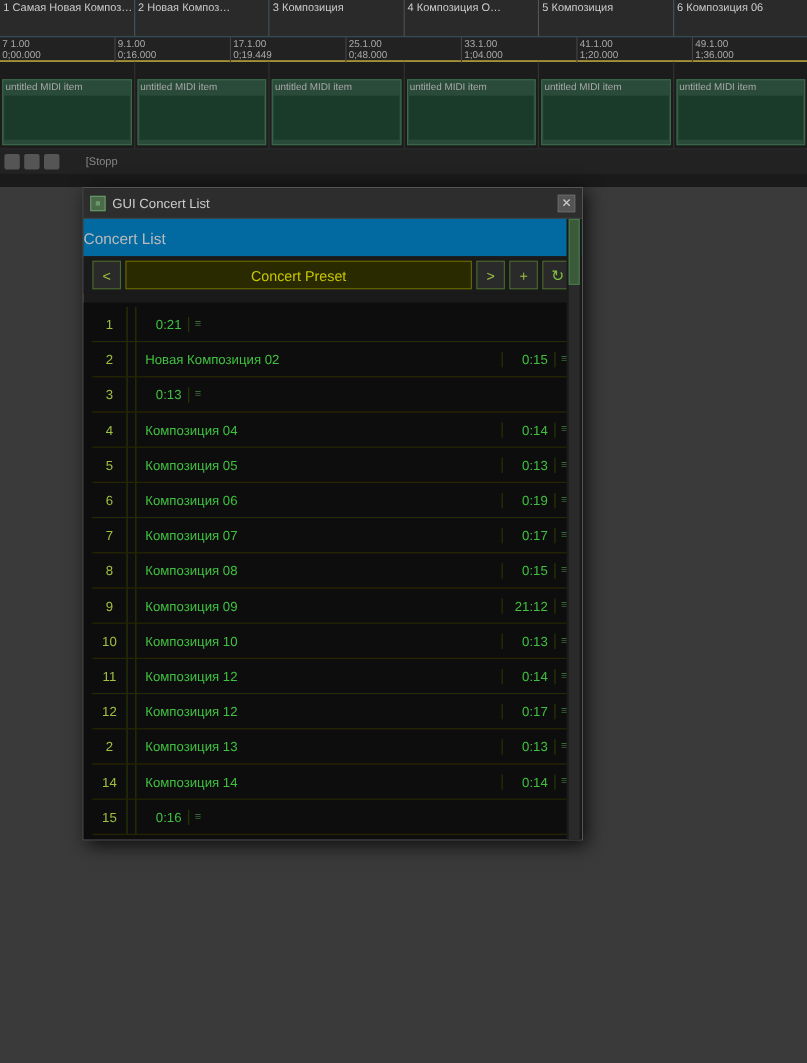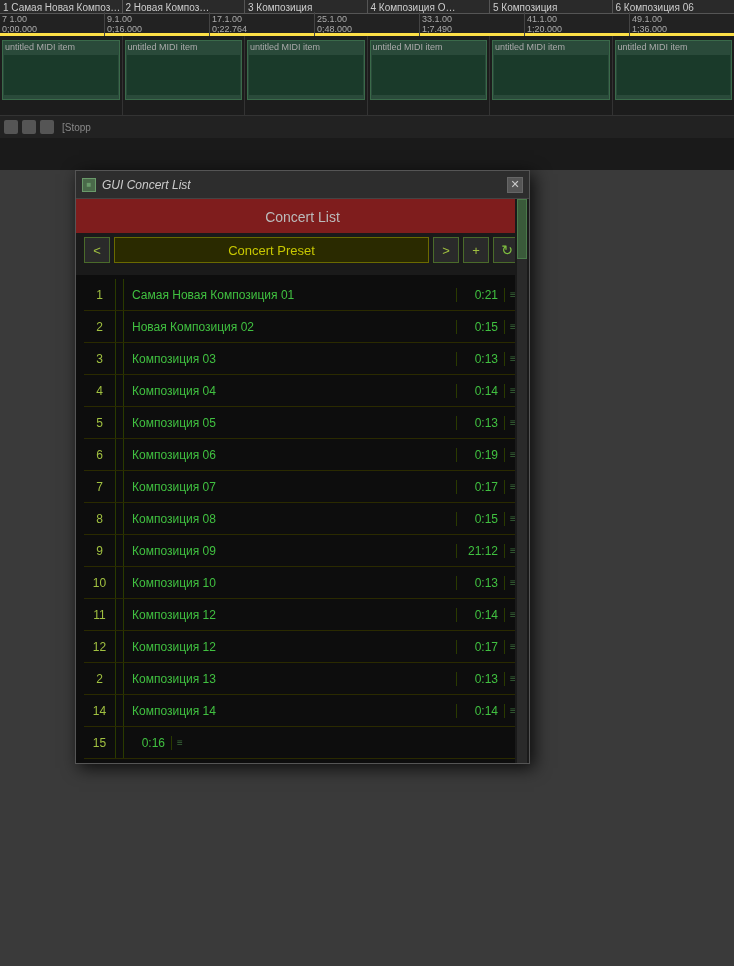--- a/index.html
+++ b/index.html
@@ -17,41 +17,41 @@
     .daw-bg {
       width: 100%;
       height: 170px;
       background: #1a1a1a;
       position: relative;
     }
 
     
     .track-headers {
       display: flex;
-      height: 14px;
+      height: 34px;
       background: #0369a1;
       border-bottom: 1px solid #555;
     }
 
     .track-header-item {
       flex: 1;
       border-right: 1px solid #555;
       color: #ccc;
       font-size: 10px;
       padding: 2px 3px;
       white-space: nowrap;
       overflow: hidden;
       background: #2a2a2a;
     }
 
     
     .timeline-ruler {
       height: 22px;
       background: #222;
-      border-bottom: 3px solid #fde047;
+      border-bottom: 1px solid #fde047;
       display: flex;
       align-items: center;
       position: relative;
     }
 
     .ruler-mark {
       flex: 1;
       border-right: 1px solid #444;
       color: #aaa;
       font-size: 9px;
@@ -70,21 +70,21 @@
       border-bottom: 1px solid #333;
     }
 
     .midi-track-col {
       flex: 1;
       border-right: 1px solid #333;
       position: relative;
     }
 
     .midi-item {
-      margin: 4px 2px 2px 2px;
+      margin: 16px 2px 2px 2px;
       background: #2a4a3a;
       border: 1px solid #3a6a4a;
       height: 60px;
       position: relative;
     }
 
     .midi-item-label {
       color: #aaa;
       font-size: 9px;
       padding: 1px 2px;
@@ -113,21 +113,21 @@
       width: 14px;
       height: 14px;
       background: #555;
       border-radius: 2px;
       cursor: pointer;
     }
 
     .transport-status {
       color: #888;
       font-size: 10px;
-      margin-left: 4px;
+      margin-left: 20px;
     }
 
     
     .modal-container {
       position: absolute;
       top: 170px;
       left: 75px;
       width: 455px;
       background: #1a1a1a;
       border: 1px solid #555;
@@ -158,21 +158,20 @@
       background: #4a6a4a;
       border: 1px solid #6a9a6a;
       display: flex;
       align-items: center;
       justify-content: center;
     }
 
     .modal-title-text {
       color: #ccc;
       font-size: 12px;
-      font-style: italic;
     }
 
     .modal-close-btn {
       width: 16px;
       height: 16px;
       background: #555;
       border: 1px solid #666;
       color: #ccc;
       font-size: 11px;
       cursor: pointer;
@@ -181,25 +180,25 @@
       justify-content: center;
     }
 
     
     .modal-content {
       padding: 0;
     }
 
     
     .concert-list-heading {
-      text-align: center;
+      text-align: left;
       color: #bbb;
       font-size: 14px;
       padding: 10px 0 8px 0;
-      background: #7f1d1d;
+      background: #0369a1;
     }
 
     
     .preset-nav {
       display: flex;
       align-items: center;
       background: #1a1a1a;
       padding: 4px 8px;
       gap: 4px;
       margin-bottom: 8px;
@@ -353,29 +352,29 @@
     <div class="ruler-mark">
         <span>7  1.00</span>
         <span>0;00.000</span>
       </div>
     <div class="ruler-mark">
         <span>9.1.00</span>
         <span>0;16.000</span>
       </div>
     <div class="ruler-mark">
         <span>17.1.00</span>
-        <span>0;22.764</span>
+        <span>0;19.449</span>
       </div>
     <div class="ruler-mark">
         <span>25.1.00</span>
         <span>0;48.000</span>
       </div>
     <div class="ruler-mark">
         <span>33.1.00</span>
-        <span>1;7.490</span>
+        <span>1;04.000</span>
       </div>
     <div class="ruler-mark">
         <span>41.1.00</span>
         <span>1;20.000</span>
       </div>
     <div class="ruler-mark" style="border-right:none;">
         <span>49.1.00</span>
         <span>1;36.000</span>
       </div>
   </div>
@@ -449,39 +448,37 @@
       <div class="preset-name-display">Concert Preset</div>
       <div class="preset-nav-btn">&gt;</div>
       <div class="preset-nav-btn">+</div>
       <div class="preset-refresh-btn">↻</div>
     </div>
 
     <div class="track-list" id="track-list-container">
     <div class="track-list-row">
       <div class="track-num">1</div>
       <div class="track-color-bar"></div>
-      <div class="track-name">Самая Новая Композиция 01</div>
       <div class="track-duration">0:21</div>
       <div class="track-scroll-indicator">
         <span style="color:#3a6a3a;font-size:10px;">≡</span>
       </div>
     </div>
         <div class="track-list-row">
       <div class="track-num">2</div>
       <div class="track-color-bar"></div>
       <div class="track-name">Новая Композиция 02</div>
       <div class="track-duration">0:15</div>
       <div class="track-scroll-indicator">
         <span style="color:#3a6a3a;font-size:10px;">≡</span>
       </div>
     </div>
         <div class="track-list-row">
       <div class="track-num">3</div>
       <div class="track-color-bar"></div>
-      <div class="track-name">Композиция 03</div>
       <div class="track-duration">0:13</div>
       <div class="track-scroll-indicator">
         <span style="color:#3a6a3a;font-size:10px;">≡</span>
       </div>
     </div>
         <div class="track-list-row">
       <div class="track-num">4</div>
       <div class="track-color-bar"></div>
       <div class="track-name">Композиция 04</div>
       <div class="track-duration">0:14</div>

